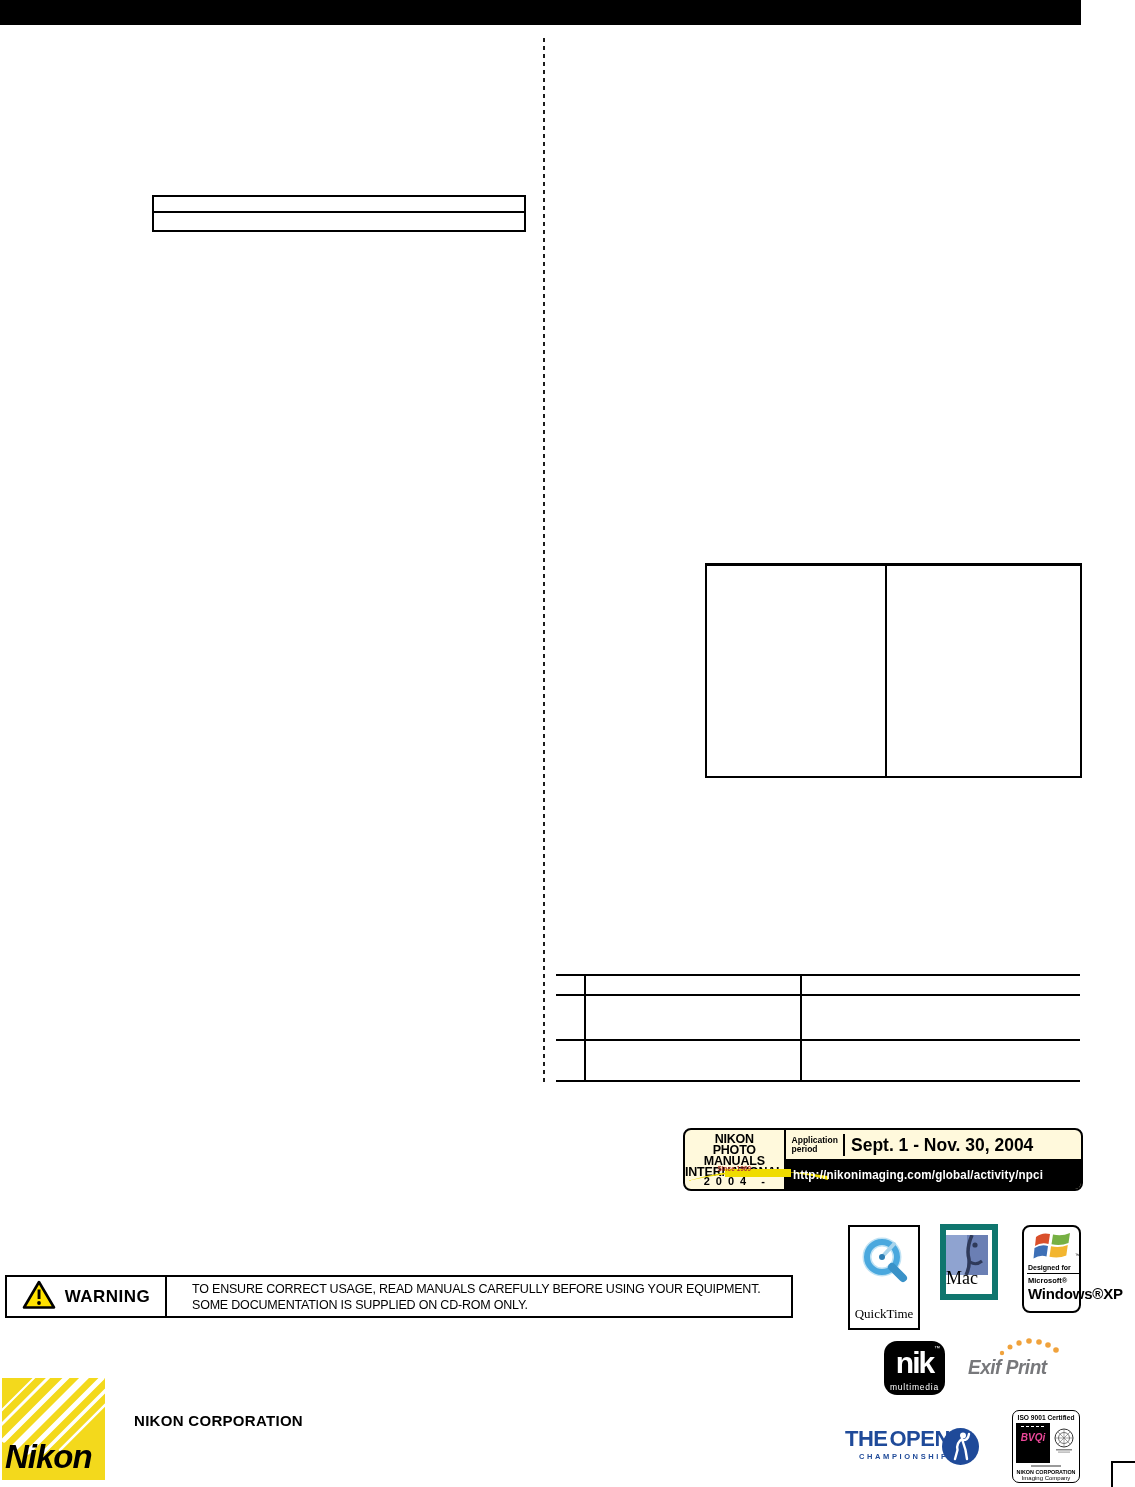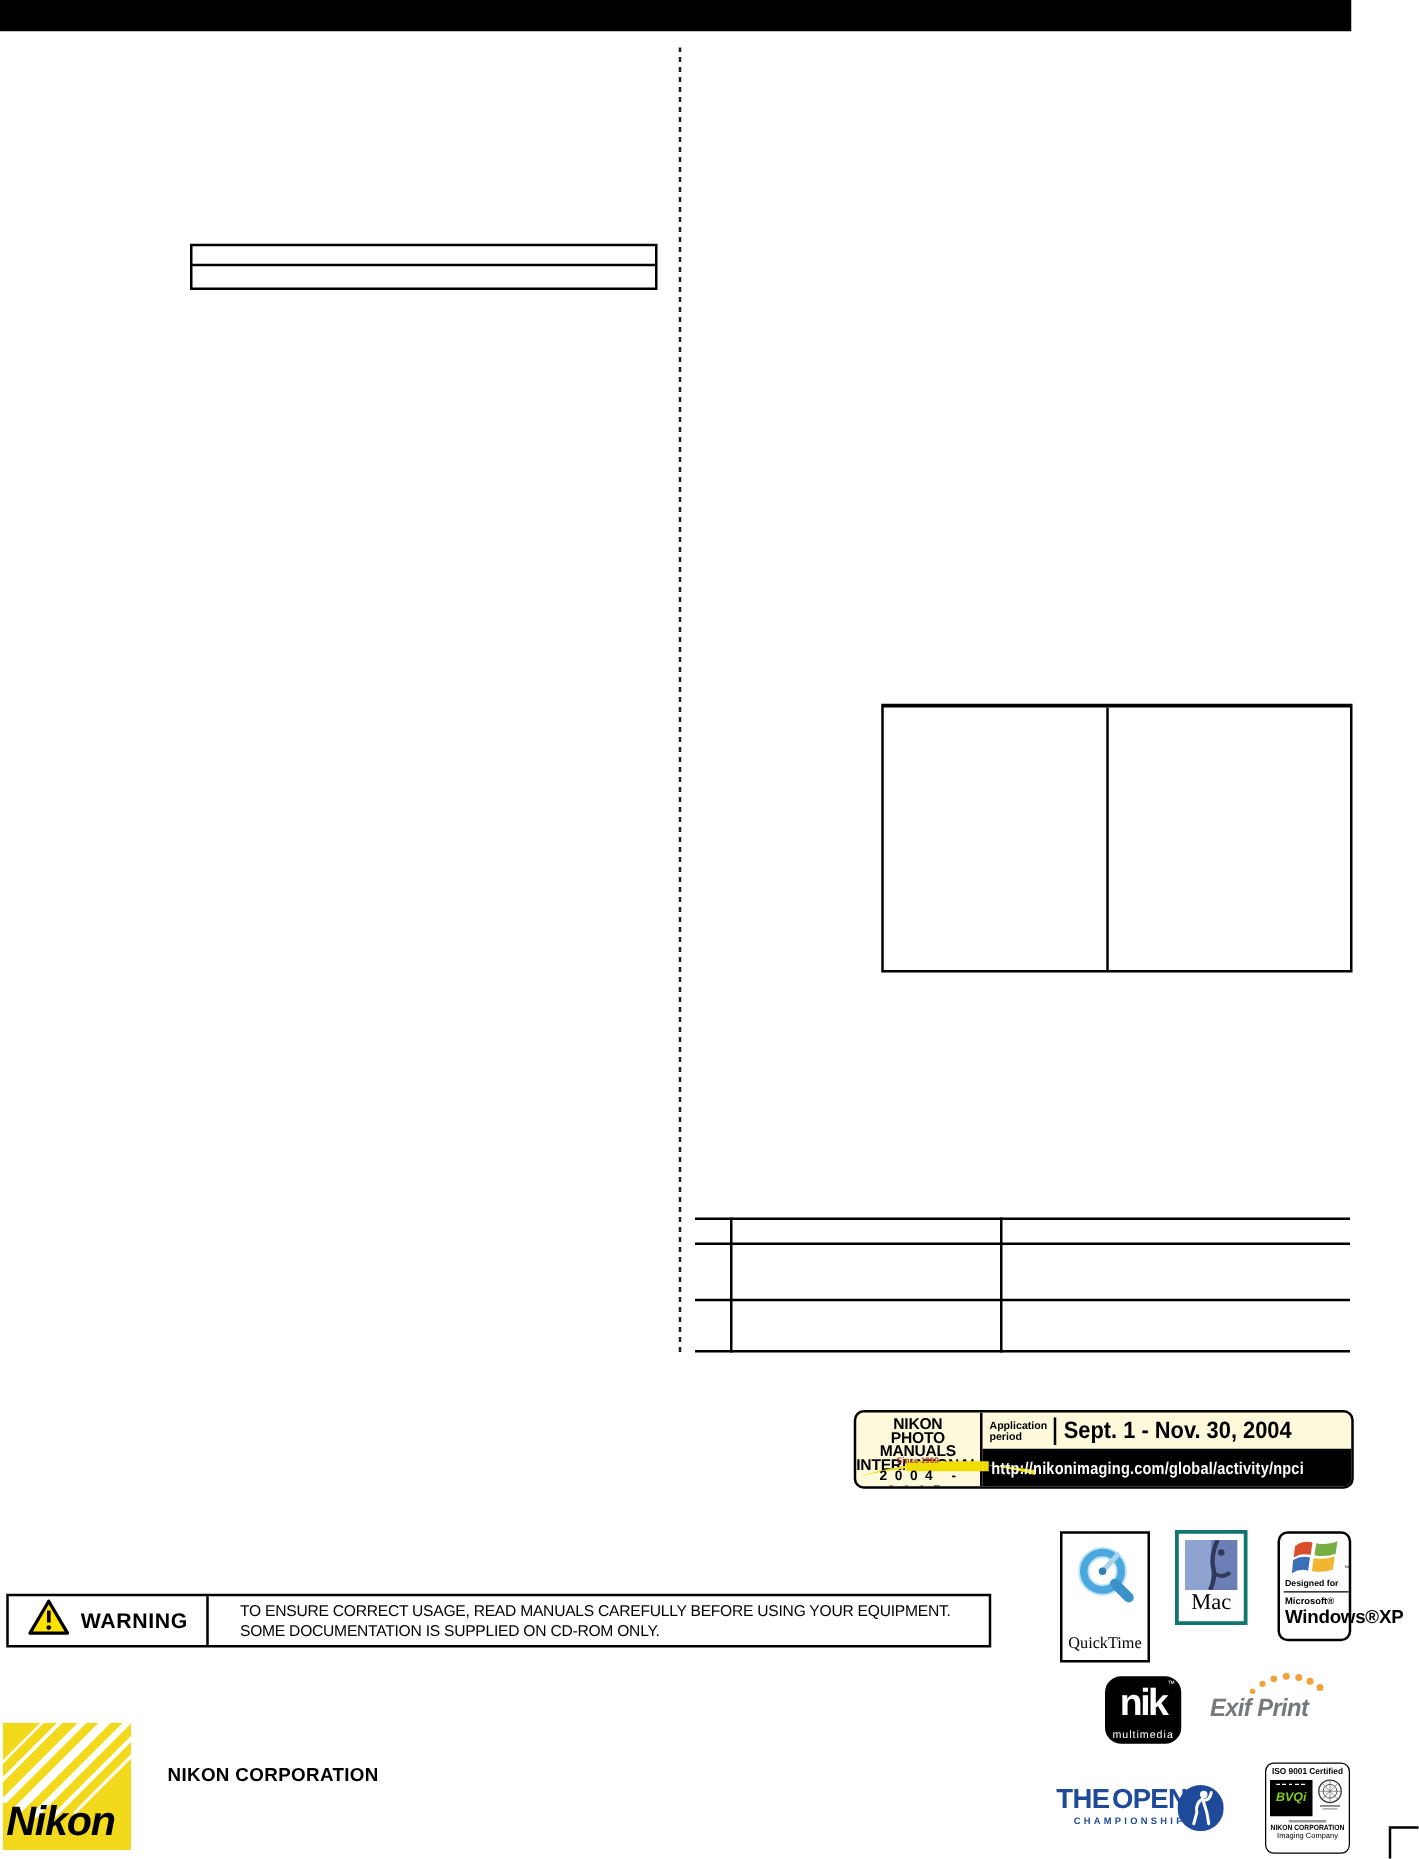--- a/index.html
+++ b/index.html
@@ -45,21 +45,21 @@
   
   .warning-box{left:5px;top:1275px;width:788px;height:43px;border:2px solid #000;box-sizing:border-box;display:flex;align-items:center;}
   .warning-left{width:160px;height:100%;display:flex;align-items:center;justify-content:center;gap:9px;
                 border-right:2px solid #000;box-sizing:border-box;}
   .warning-label{font-size:17px;font-weight:bold;letter-spacing:0.5px;}
   .warning-text{flex:1;padding-left:25px;font-size:12.5px;line-height:16px;letter-spacing:-0.2px;}
 
   
   .qt-box{left:848px;top:1225px;width:72px;height:105px;border:2px solid #000;box-sizing:border-box;text-align:center;}
   .qt-label{position:absolute;left:0;right:0;bottom:6px;font-family:"Liberation Serif",serif;font-size:13px;}
-  .mac-box{left:940px;top:1224px;width:58px;height:76px;border:3px solid #0f766e;box-sizing:border-box;text-align:center;}
+  .mac-box{left:940px;top:1224px;width:58px;height:76px;border:6px solid #0f766e;box-sizing:border-box;text-align:left;}
   .mac-label{position:absolute;left:0;right:0;bottom:5px;font-family:"Liberation Serif",serif;font-size:18px;}
   .win-box{left:1022px;top:1225px;width:59px;height:88px;border:2.5px solid #000;border-radius:8px;box-sizing:border-box;
            background:#fff;padding:3px 1px 0 4px;}
   .win-flag-wrap{text-align:center;position:relative;height:33px;}
   .win-tm{position:absolute;right:-2px;top:22px;font-size:5px;}
   .win-designed{font-size:7px;font-weight:bold;margin-top:1px;}
   .win-sep{height:1px;background:#000;margin:2px -1px 2px -1px;}
   .win-ms{font-size:7.5px;font-weight:bold;}
   .win-xp{font-size:15px;font-weight:bold;letter-spacing:-0.2px;}
 
@@ -79,21 +79,21 @@
   .open-text{font-size:22px;font-weight:bold;letter-spacing:-0.5px;line-height:22px;white-space:nowrap;}
   .open-text .sp{display:inline-block;width:2px;}
   .open-champ{font-size:7.5px;font-weight:bold;letter-spacing:2.6px;margin-top:2px;margin-left:14px;}
   .open-circle{position:absolute;left:97px;top:0;width:37px;height:37px;}
 
   
   .iso-box{left:1012px;top:1410px;width:68px;height:73px;border:1.5px solid #000;border-radius:7px;
            box-sizing:border-box;text-align:center;padding-top:3px;}
   .iso-title{font-size:7px;font-weight:bold;white-space:nowrap;transform:scaleX(.95);transform-origin:center;}
   .iso-row{display:flex;align-items:center;justify-content:center;gap:2px;margin-top:2px;}
-  .bvqi{width:34px;height:29px;background:#000;color:#84cc16;position:relative;}
+  .bvqi{width:34px;height:40px;background:#000;color:#ec4899;position:relative;}
   .bvqi-dash{position:absolute;top:3px;left:5px;right:5px;height:1px;
              background:repeating-linear-gradient(to right,#fff 0 3px,transparent 3px 5px);}
   .bvqi-label{font-size:10px;font-weight:bold;font-style:italic;margin-top:9px;}
   .iso-micro{height:2px;width:30px;background:#999;margin:2px auto 2px auto;}
   .iso-org{font-size:6px;font-weight:bold;white-space:nowrap;transform:scaleX(.9);transform-origin:center;}
   .iso-div{font-size:6px;white-space:nowrap;}
 
   
   .nikon-square{left:2px;top:1378px;width:103px;height:102px;overflow:hidden;}
   .nikon-wordmark{position:absolute;left:3px;bottom:4px;font-size:33px;font-weight:bold;font-style:italic;

